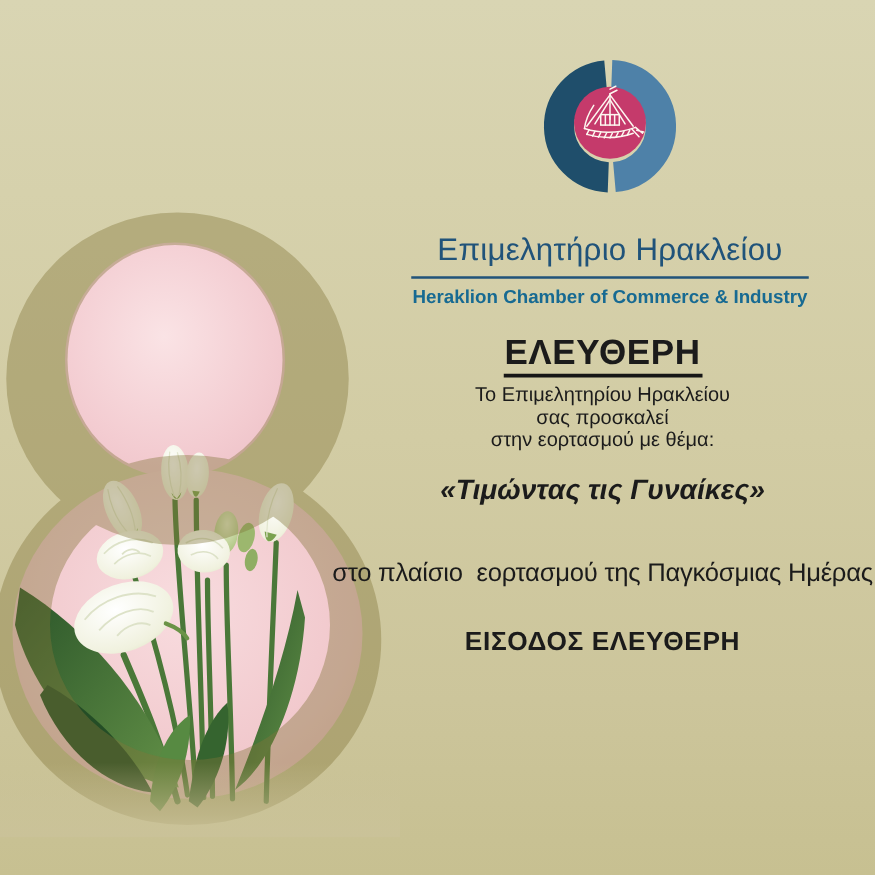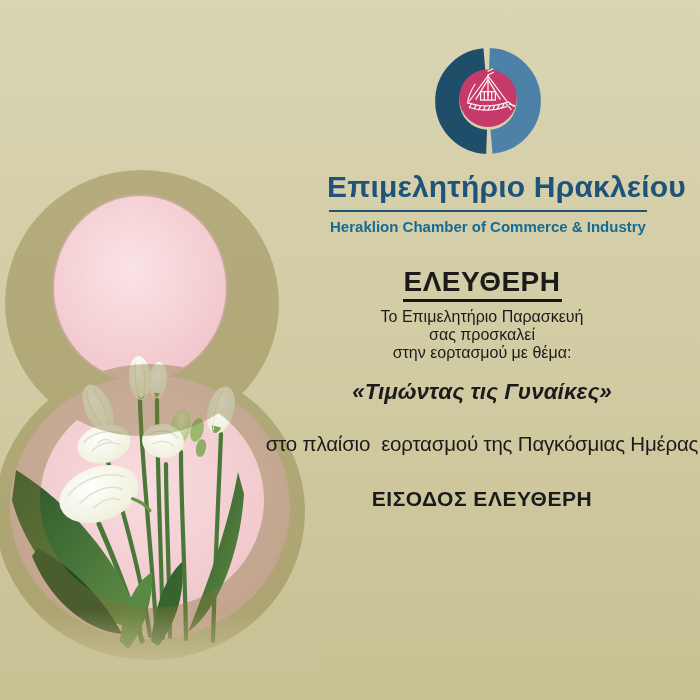--- a/index.html
+++ b/index.html
@@ -6,36 +6,36 @@
   body{font-family:"Liberation Sans",sans-serif;}
   .poster{
     position:relative;width:700px;height:700px;overflow:hidden;
     background:linear-gradient(180deg,#d9d5b3 0%,#d6d1ac 22%,#d2cca4 50%,#ccc59b 80%,#c7c091 100%);
   }
   
   .photo-eight{position:absolute;left:0;top:150px;width:320px;height:520px;}
   
   .logo-block{position:absolute;top:36px;left:327px;width:322px;text-align:center;}
   .emblem{display:block;margin:0 auto;}
-  .brand-gr{margin-top:4px;font-size:30px;font-weight:bold;color:#20537a;letter-spacing:.2px;white-space:nowrap;}
+  .brand-gr{margin-top:20px;font-size:25px;font-weight:normal;color:#20537a;letter-spacing:.2px;white-space:nowrap;}
   .divider{height:2px;background:#20537a;margin:6px 2px 6px 2px;}
   .brand-en{font-size:15px;font-weight:bold;color:#176a92;white-space:nowrap;}
   
   .invite{position:absolute;left:264px;top:266px;width:436px;color:#1b1b1b;}
   .row{display:flex;justify-content:center;}
   .row > span{white-space:pre;}
   .title-row{margin-bottom:6px;}
   .title-row > span{
     font-size:28px;font-weight:bold;letter-spacing:.5px;
     border-bottom:3px solid #161616;padding:0 1px 1px 1px;
   }
   .theme-row{margin-top:17px;}
   .theme-row > span{font-size:22.5px;font-weight:bold;font-style:italic;}
   .occasion{margin-top:0;}
-  .occasion-first{margin-top:26px;}
+  .occasion-first{margin-top:41px;}
   .occasion .row > span, .occasion-first > span{font-size:20.5px;line-height:25px;letter-spacing:-.2px;}
   .details{margin-top:1px;}
   .details .row > span{font-size:22px;line-height:24.6px;font-weight:bold;letter-spacing:-.2px;}
   .admission-row{margin-top:31px;}
   .admission-row > span{font-size:21px;font-weight:bold;letter-spacing:.5px;}
 </style>
 </head>
 <body>
 
 <div class="poster">
@@ -174,21 +174,21 @@
     <div class="divider"></div>
     <div class="brand-en">Heraklion Chamber of Commerce &amp; Industry</div>
   </div>
 
   <div class="invite">
     <div class="row title-row">
       <span>ΕΛΕΥΘΕΡΗ</span>
     </div>
     <div class="intro">
       <div class="row">
-          <span>Το Επιμελητήριο Παρασκευή</span>
+          <span>Το Επιμελητηρίου Ηρακλείου</span>
         </div>
       <div class="row">
           <span>σας προσκαλεί</span>
         </div>
       <div class="row">
           <span>στην εορτασμού με θέμα:</span>
         </div>
     </div>
     <div class="row theme-row">
       <span>«Τιμώντας τις Γυναίκες»</span>

